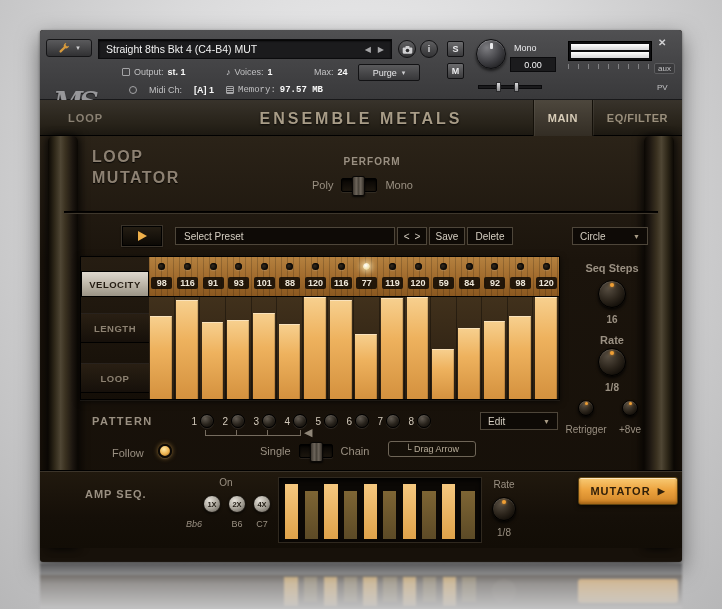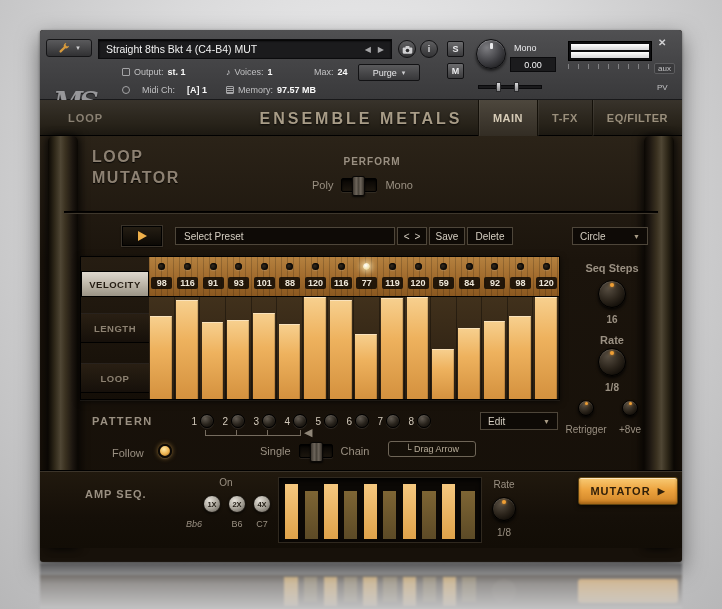--- a/index.html
+++ b/index.html
@@ -326,38 +326,37 @@
       </div>
       <div class="abs purge-btn">
         <span>Purge</span>
         <span class="dd">▾</span>
       </div>
       <div class="abs hsliders">
         <div class="hsl-track"></div>
         <div class="hsl-handle" style="left:18px;"></div>
         <div class="hsl-handle" style="left:36px;"></div>
       </div>
-      <div class="hgroup" style="left:58px; top:54px;gap:12px;">
+      <div class="hgroup" style="left:65px; top:54px;gap:12px;">
         <span class="mini-ic round"></span>
         <span class="lbl">Midi Ch:</span>
         <span class="val">[A] 1</span>
       </div>
-      <div class="hgroup" style="left:162px; top:54px;">
+      <div class="hgroup" style="left:162px; top:54px;font-family:Liberation Mono, monospace;">
         <span class="mini-ic lines"></span>
         <span class="lbl">Memory:</span>
         <span class="val">97.57 MB</span>
       </div>
     </div>
 
     <div class="navbar">
       <span class="nav-loop">LOOP</span>
       <div class="nav-title">ENSEMBLE METALS</div>
       <div class="nav-tabs">
         <div class="nav-tab active">MAIN</div>
-        <div class="nav-tab">T-FX</div>
         <div class="nav-tab">EQ/FILTER</div>
       </div>
     </div>
 
     <div class="ibody">
       <div class="pillar pl"></div>
       <div class="pillar pr"></div>
 
       <div class="abs mutator-heading">
         <div>LOOP</div>

